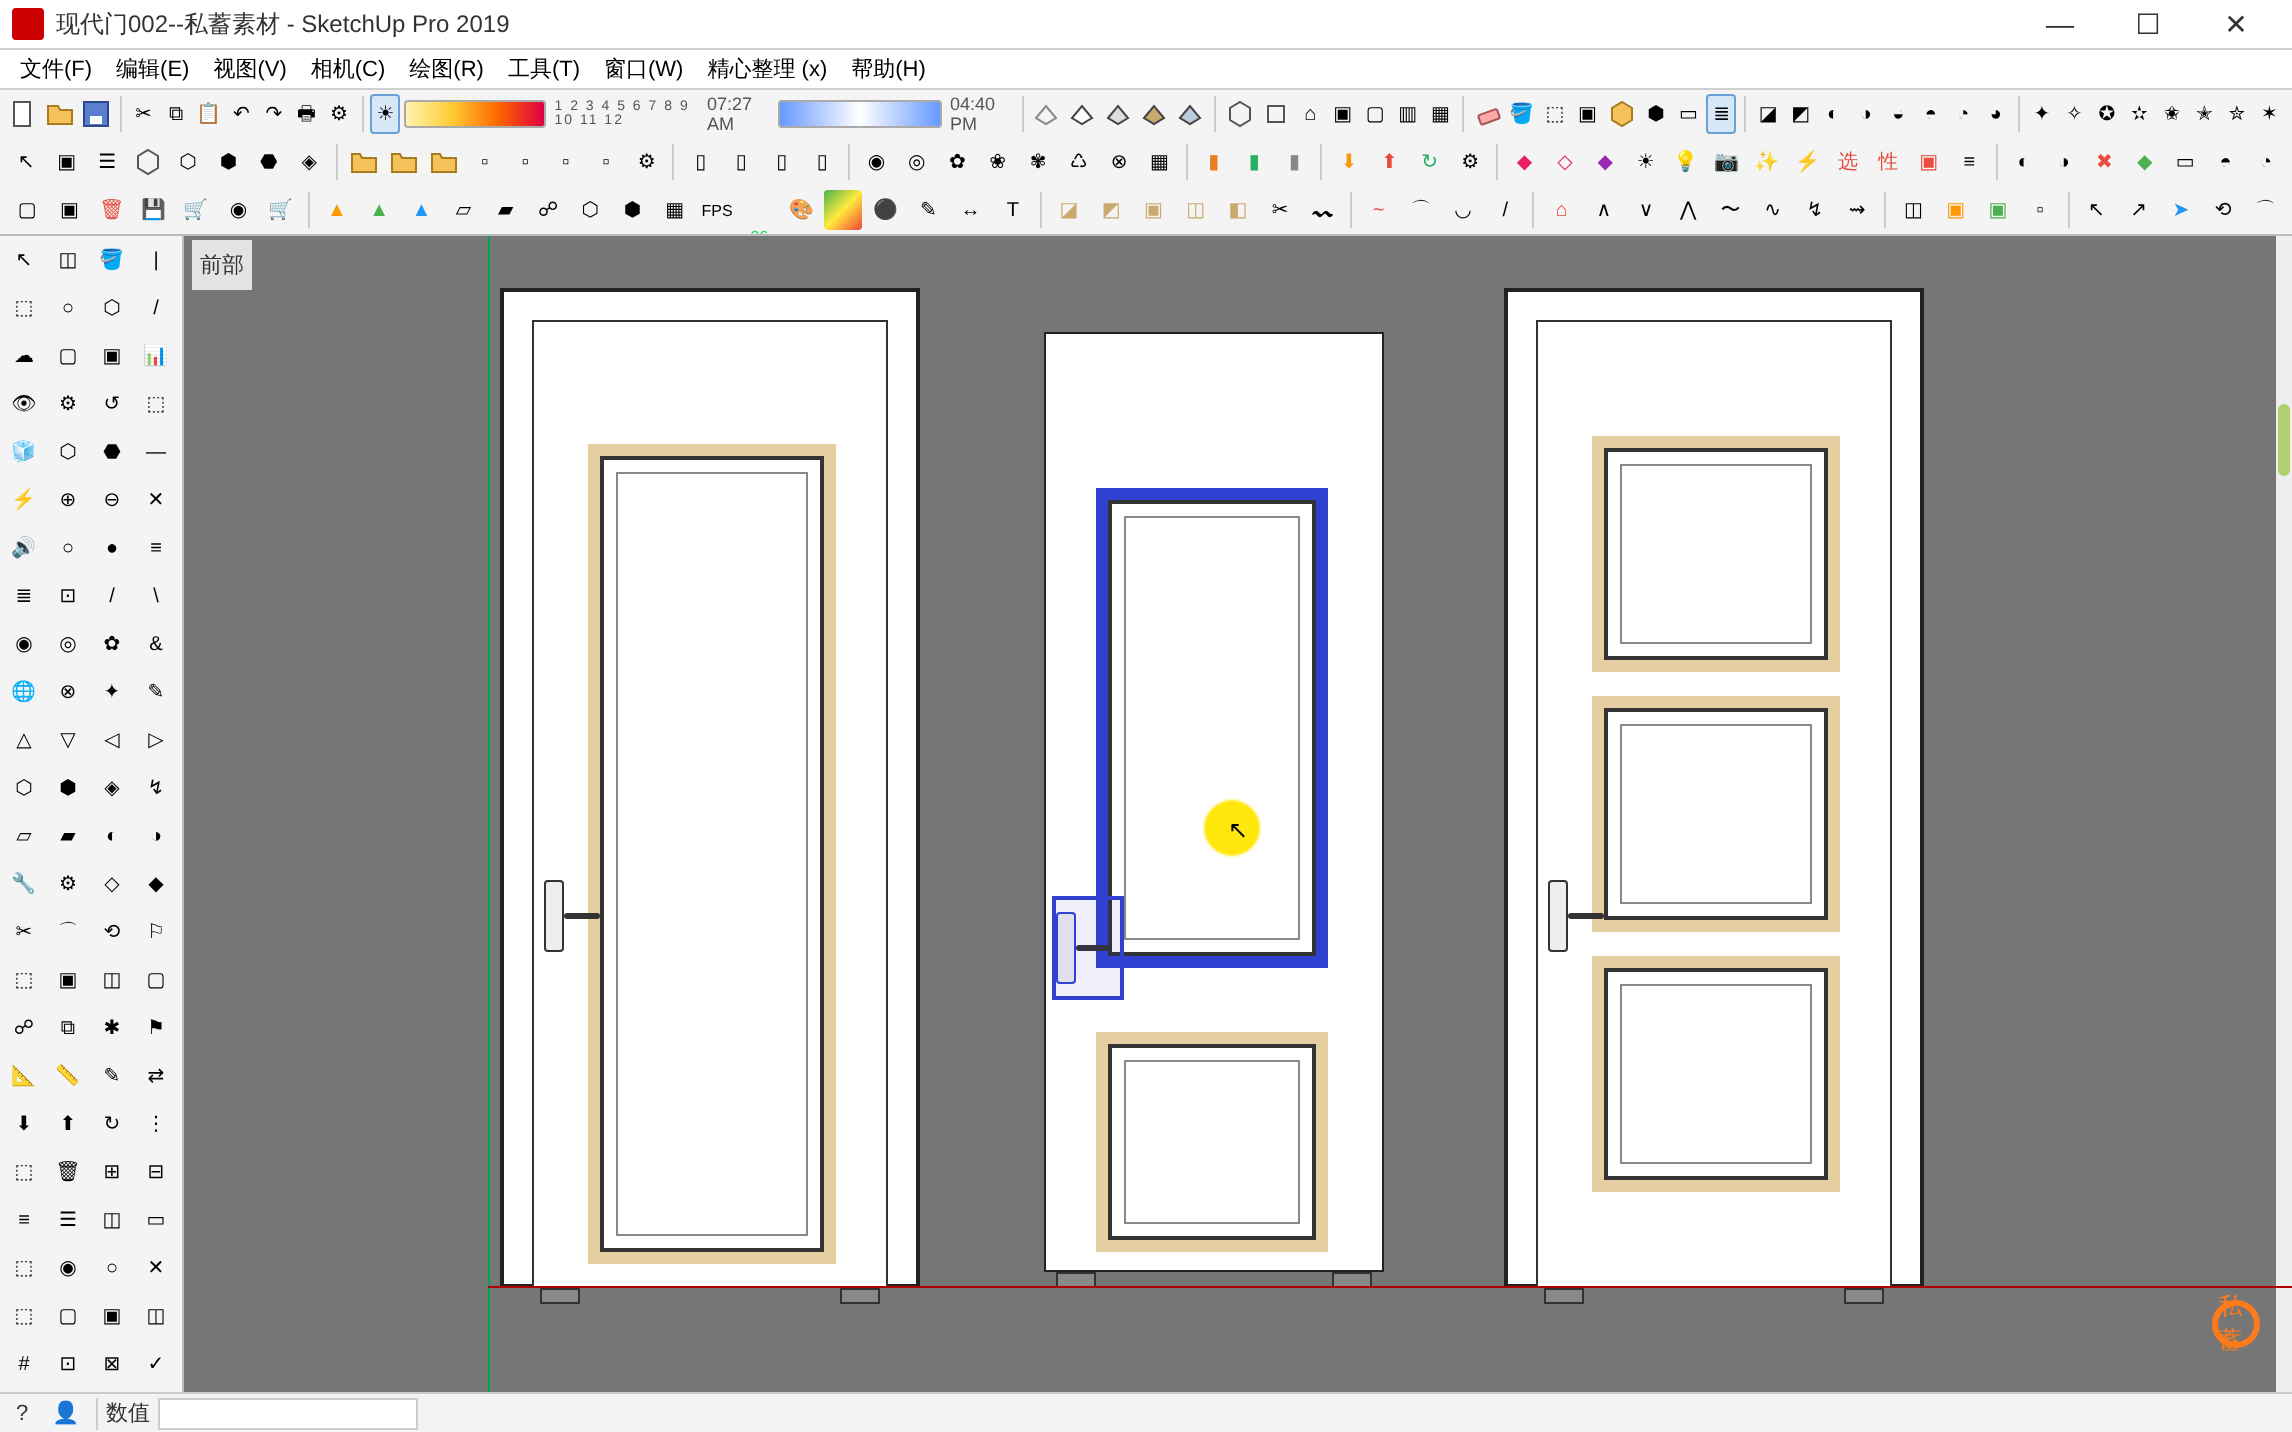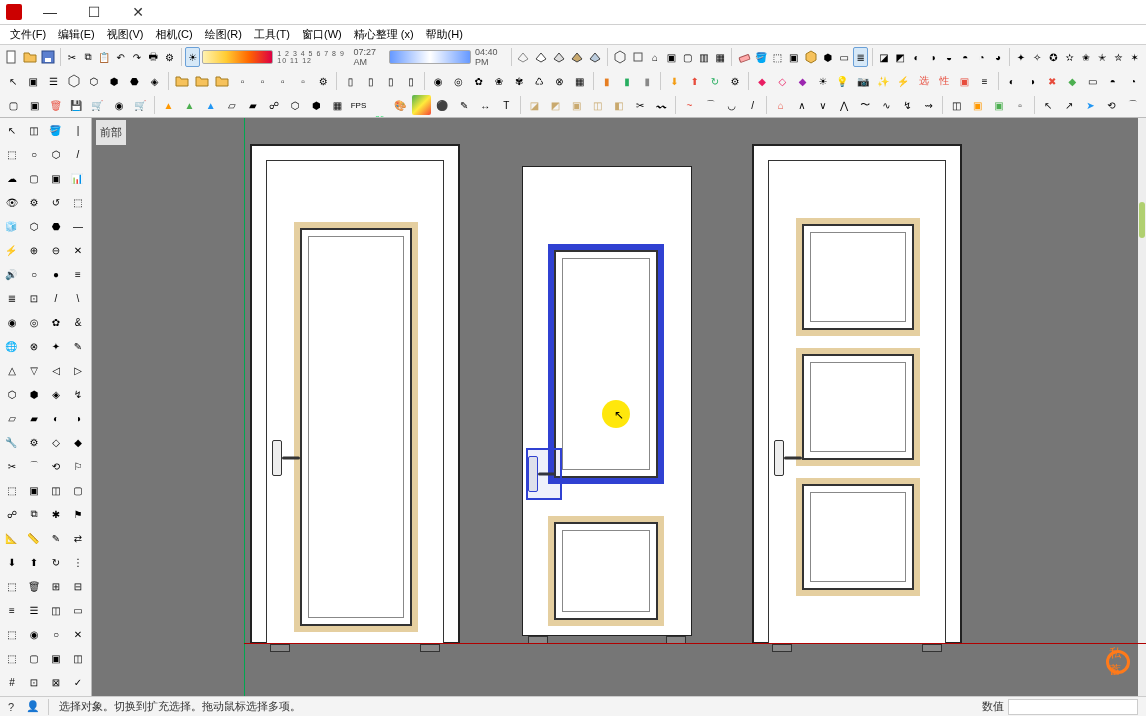--- a/index.html
+++ b/index.html
@@ -69,20 +69,21 @@
 .status-bar .sb-sep{width:1px;height:16px;background:#ccc;margin:0 4px;}
 .status-bar .sb-msg{flex:1;padding-left:6px;}
 .status-bar .sb-measure{width:130px;border:1px solid #ccc;height:16px;background:#fff;margin-right:8px;}
 .status-bar .sb-measure-label{margin-right:4px;}
 </style>
 </head>
 <body>
 
 <div class="title-bar">
   <div class="app-icon"></div>
+  <div class="title-text">现代门002--私蓄素材 - SketchUp Pro 2019</div>
   <div class="win-btn">—</div>
   <div class="win-btn">☐</div>
   <div class="win-btn">✕</div>
 </div>
 
 <div class="menu-bar" id="menu-bar">
     <span class="menu-item">文件(F)</span>
     <span class="menu-item">编辑(E)</span>
     <span class="menu-item">视图(V)</span>
     <span class="menu-item">相机(C)</span>
@@ -497,16 +498,15 @@
     <div class="right-bar">
         <div class="right-thumb"></div>
       </div>
   </div>
 </div>
 
 <div class="status-bar">
   <span class="sb-icon">?</span>
   <span class="sb-icon">👤</span>
   <span class="sb-sep"></span>
-  <span class="sb-msg">选择对象。切换到扩充选择。拖动鼠标选择多项。</span>
   <span class="sb-measure-label">数值</span>
   <span class="sb-measure"></span>
 </div>
 
 </body></html>

